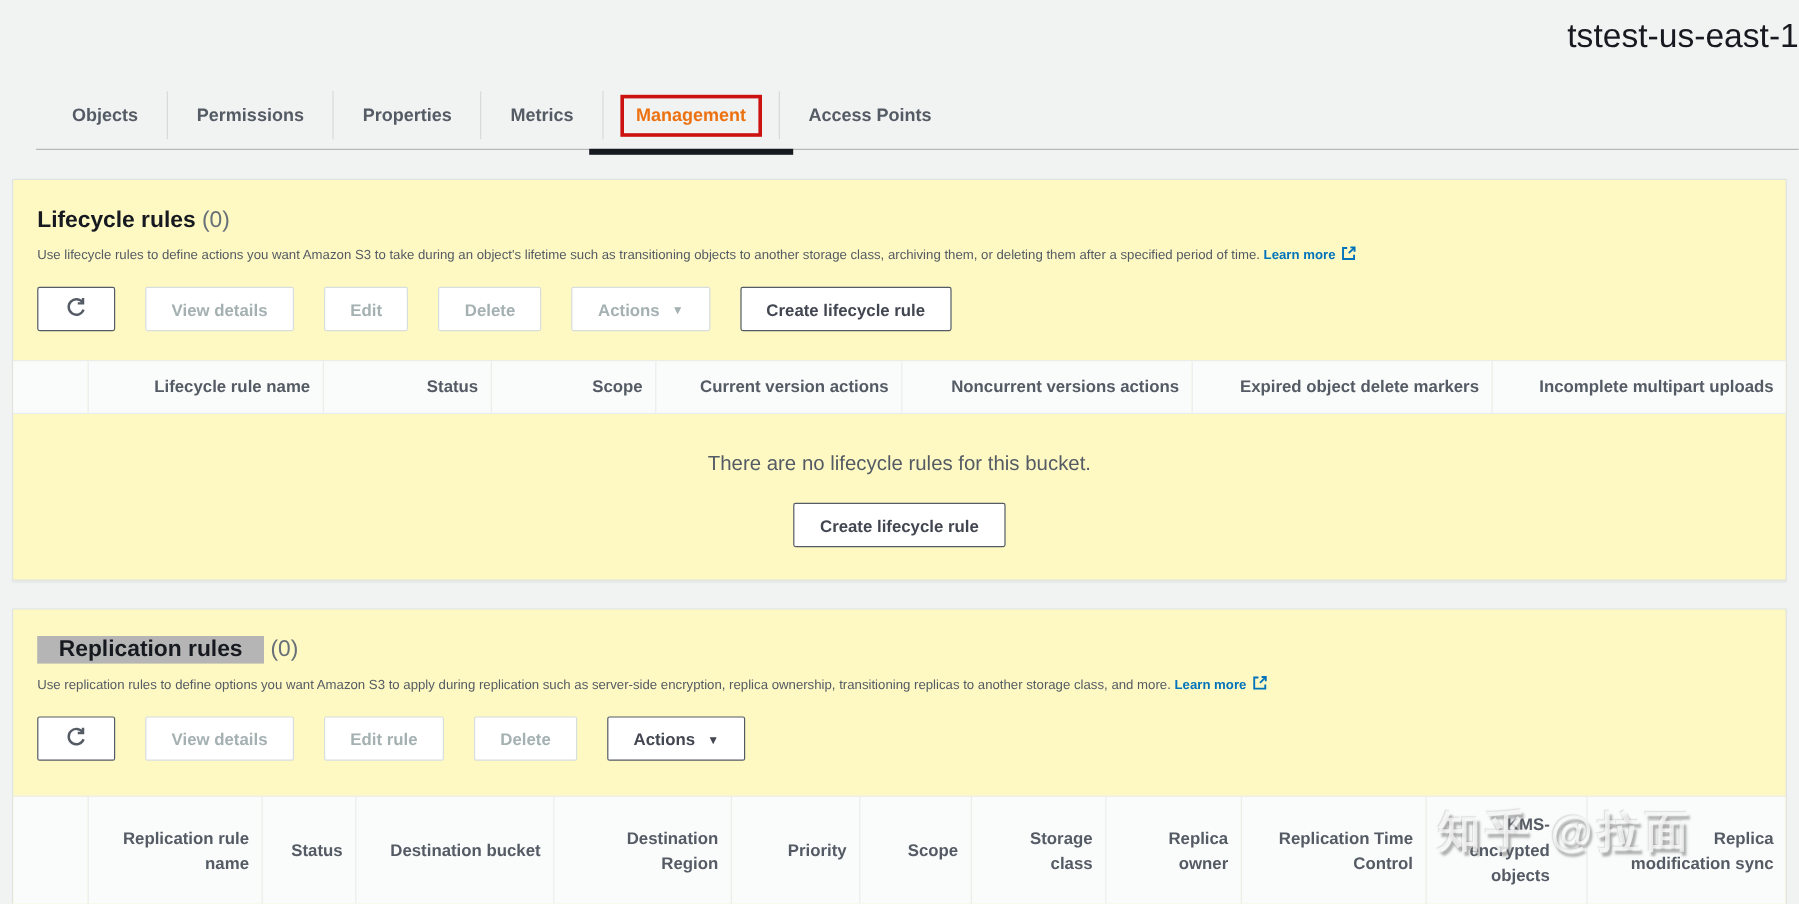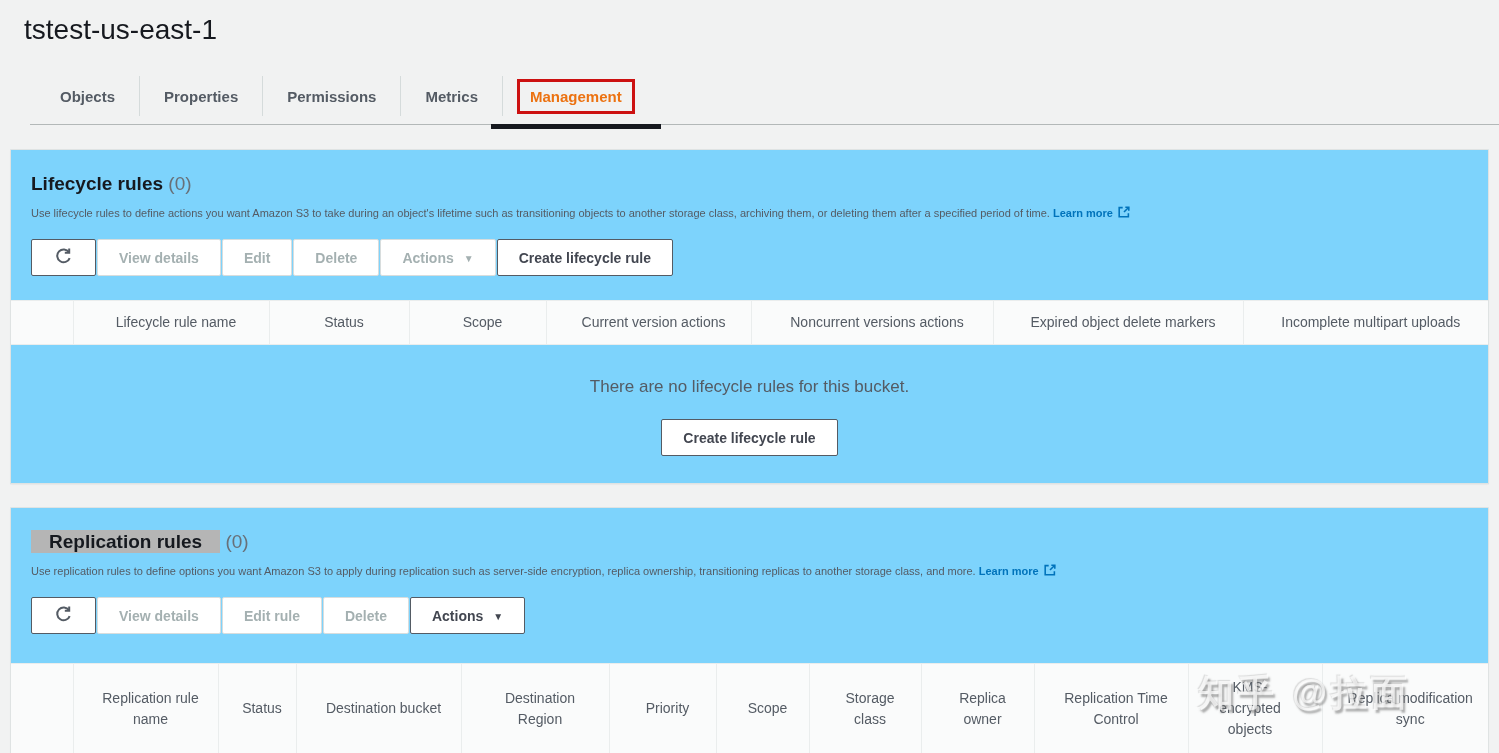--- a/index.html
+++ b/index.html
@@ -5,21 +5,21 @@
   * { box-sizing: border-box; margin: 0; padding: 0; }
   html, body { width: 1499px; height: 753px; overflow: hidden; }
   body {
     font-family: "Liberation Sans", "DejaVu Sans", sans-serif;
     background: #f1f2f2;
     color: #16191f;
     position: relative;
   }
 
   
-  .page-header { padding: 14px 0 0 24px; }
+  .page-header { padding: 14px 0 0 24px; text-align: right; }
   .page-title { font-size: 28px; font-weight: 500; color: #16191f; letter-spacing: 0; }
 
   
   .tabbar {
     display: flex;
     align-items: center;
     margin-top: 22px;
     border-bottom: 1px solid #b3b8b8;
     height: 57px;
     padding-left: 6px;
@@ -49,21 +49,21 @@
     position: absolute;
     left: -12px;
     right: -12px;
     bottom: -13px;
     height: 5px;
     background: #16191f;
   }
 
   
   .card {
-    background: #7dd3fc;
+    background: #fef9c3;
     border: 1px solid #dfe3e3;
     border-radius: 1px;
     margin: 0 10px;
     box-shadow: 0 1px 1px rgba(0,0,0,0.04);
   }
   .card-1 { margin-top: 24px; }
   .card-2 { margin-top: 23px; height: 300px; overflow: hidden; }
   .card-inner { padding: 22px 20px 0 20px; }
 
   .section-title-row { font-size: 19px; line-height: 24px; }
@@ -74,21 +74,21 @@
   .section-desc {
     margin-top: 8px;
     font-size: 11px;
     color: #545b64;
     line-height: 18px;
   }
   .learn-more { color: #0073bb; font-weight: 700; cursor: pointer; text-decoration: none; }
   .ext-icon { display: inline-block; vertical-align: -2px; margin-left: 4px; }
 
   
-  .btn-row { display: flex; align-items: center; margin-top: 15px; gap: 1px; }
+  .btn-row { display: flex; align-items: center; margin-top: 15px; gap: 25px; }
   .btn {
     background: #fff;
     border: 1px solid #545b64;
     border-radius: 2px;
     color: #424650;
     font-family: inherit;
     font-size: 14px;
     font-weight: 700;
     padding: 8px 21px;
     height: 37px;
@@ -121,22 +121,22 @@
     margin-left: -20px;
     border-collapse: collapse;
     table-layout: fixed;
   }
   .rules-table th {
     background: #fafbfb;
     border-top: 1px solid #eaeded;
     border-bottom: 1px solid #eaeded;
     color: #545b64;
     font-size: 14px;
-    font-weight: 400;
-    text-align: center;
+    font-weight: 700;
+    text-align: right;
     padding: 11px 10px 11px 20px;
     vertical-align: middle;
     line-height: 21px;
   }
   .rules-table th + th { border-left: 1px solid #eaeded; }
   .repl-table { margin-top: 29px; }
   .repl-table th { padding-top: 13px; padding-bottom: 30px; }
   .repl-table th.th-kms { padding-right: 30px; }
 
   
@@ -165,33 +165,36 @@
 
 <div class="page-header">
   <h1 class="page-title">tstest-us-east-1</h1>
 </div>
 
 <nav class="tabbar">
   <div class="tab">
       <span>Objects</span>
     </div>
   <div class="tab">
+      <span>Permissions</span>
+    </div>
+  <div class="tab">
       <span>Properties</span>
-    </div>
-  <div class="tab">
-      <span>Permissions</span>
     </div>
   <div class="tab">
       <span>Metrics</span>
     </div>
   <div class="tab active">
     <span class="red-box">
       <span>Management</span>
     </span>
   </div>
+  <div class="tab">
+      <span>Access Points</span>
+    </div>
 </nav>
 
 <section class="card card-1">
   <div class="card-inner">
     <div class="section-title-row">
       <span class="section-title">Lifecycle rules</span>
       <span class="section-count">(0)</span>
     </div>
     <div class="section-desc">
       <span>Use lifecycle rules to define actions you want Amazon S3 to take during an object's lifetime such as transitioning objects to another storage class, archiving them, or deleting them after a specified period of time.</span>

